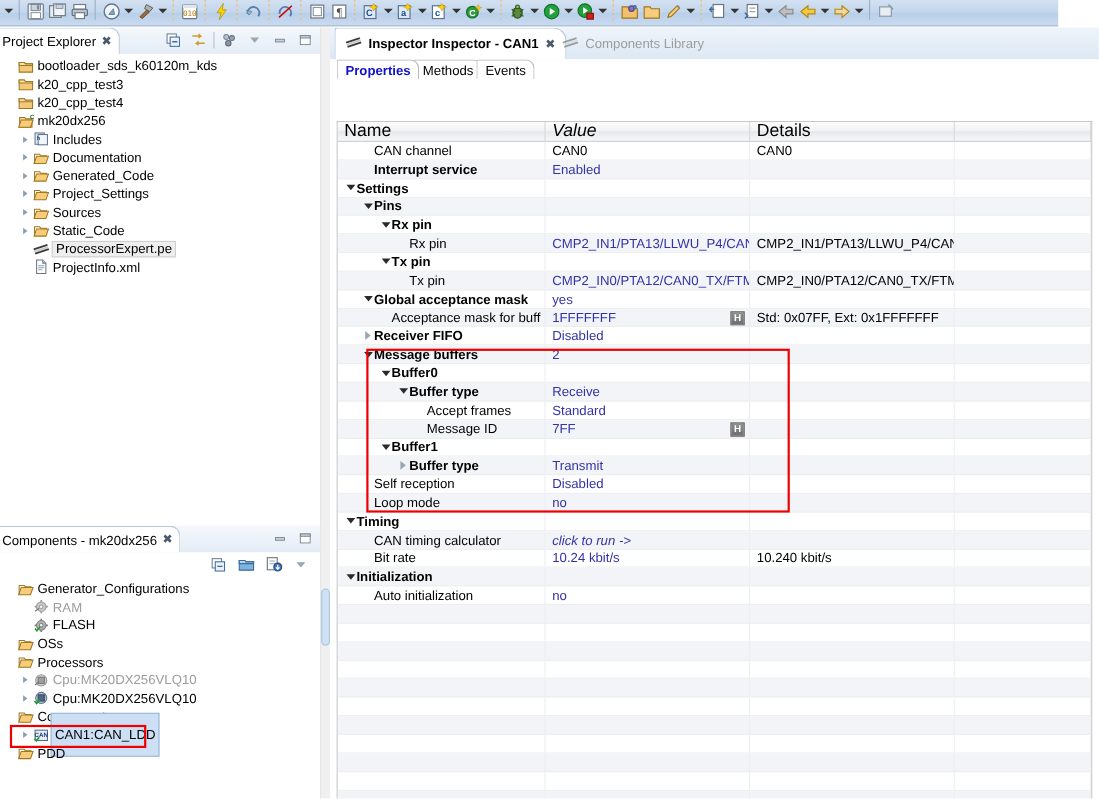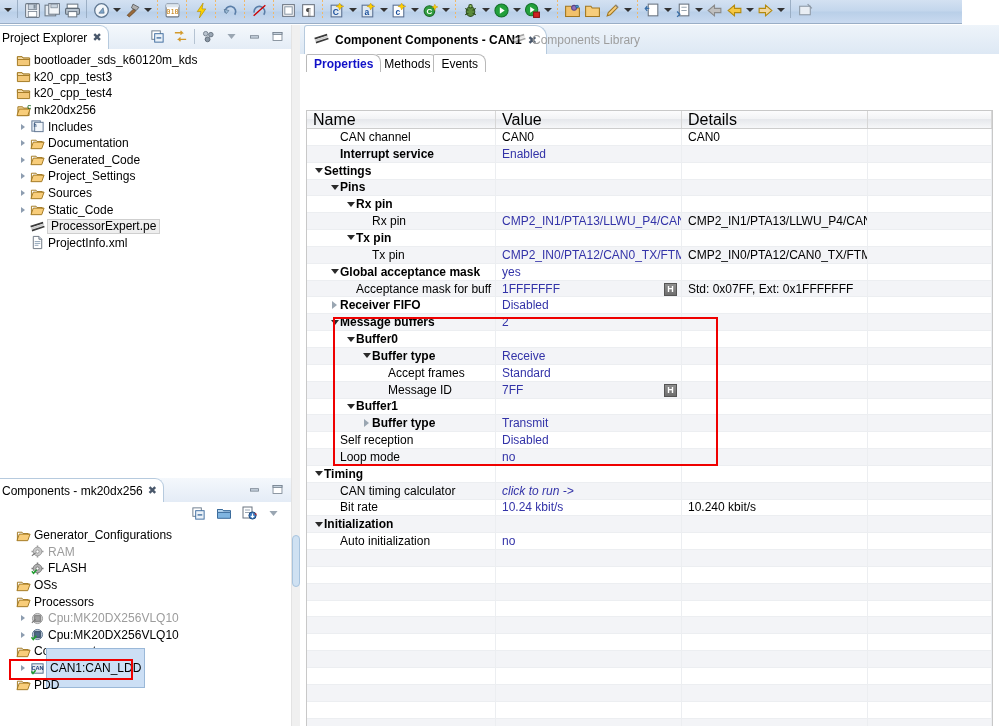--- a/index.html
+++ b/index.html
@@ -111,21 +111,21 @@
   .ptab.inactive { color:#000; z-index:1;justify-content:flex-end; }
 
   
   #ptable { position:absolute; left:6px; top:85px; width:687px; height:638px;
             border:1px solid #c8c8c8; background:#fff; overflow:hidden; }
   .thead { display:flex; height:18px;
     background: linear-gradient(to bottom,#fcfcfd 0%,#f2f3f5 45%,#e6e8ec 50%,#f6f7f9 100%);
     border-bottom:1px solid #cdcdcd; }
   .th { font-size:16px; padding-left:6px; display:flex; align-items:center;
         border-right:1px solid #d7d7d7; color:#000; }
-  .th.c1 { width:189px; } .th.c2 { width:186px; } .th.c3 { width:186px; } .th.c4 { flex:1; }
+  .th.c1 { width:189px; } .th.c2 { width:186px;font-style:italic; } .th.c3 { width:186px; } .th.c4 { flex:1; }
 
   .trow2 { display:flex; height:16.85px; border-bottom:1px solid #eceef1; }
   .trow2.alt { background:#f3f4f7; }
   .cell { display:flex; align-items:center; font-size:12px; border-right:1px solid #eceef1;
           overflow:hidden; white-space:nowrap; }
   .cell.c1 { width:189px; }
   .cell.c2 { width:186px; position:relative; }
   .cell.c3 { width:186px; padding-left:6px; }
   .cell.c4 { flex:1; }
   .nm { display:flex; align-items:center; }
@@ -711,21 +711,21 @@
 <div id="editor">
   <div id="ed-tabbar">
       <div class="ed-tab active" style="left: 4px;">
         <span style="opacity: 1;"><svg width="15" height="15" viewBox="0 0 16 16">
             <g transform="rotate(-18 8 8)">
               <rect x="1" y="5" width="14" height="1.8" fill="#3a3a3a"></rect>
               <rect x="1" y="7.2" width="14" height="1.8" fill="#c9c9c9"></rect>
               <rect x="1" y="9.4" width="14" height="1.8" fill="#3a3a3a"></rect>
             </g>
           </svg></span>
-        <span>Component Components - CAN1</span>
+        <span>Inspector Inspector - CAN1</span>
         <span class="x">✖</span>
       </div>
       <div class="ed-tab inactive" style="left: 202px;">
         <span style="opacity: 0.45;"><svg width="15" height="15" viewBox="0 0 16 16">
             <g transform="rotate(-18 8 8)">
               <rect x="1" y="5" width="14" height="1.8" fill="#3a3a3a"></rect>
               <rect x="1" y="7.2" width="14" height="1.8" fill="#c9c9c9"></rect>
               <rect x="1" y="9.4" width="14" height="1.8" fill="#3a3a3a"></rect>
             </g>
           </svg></span>

